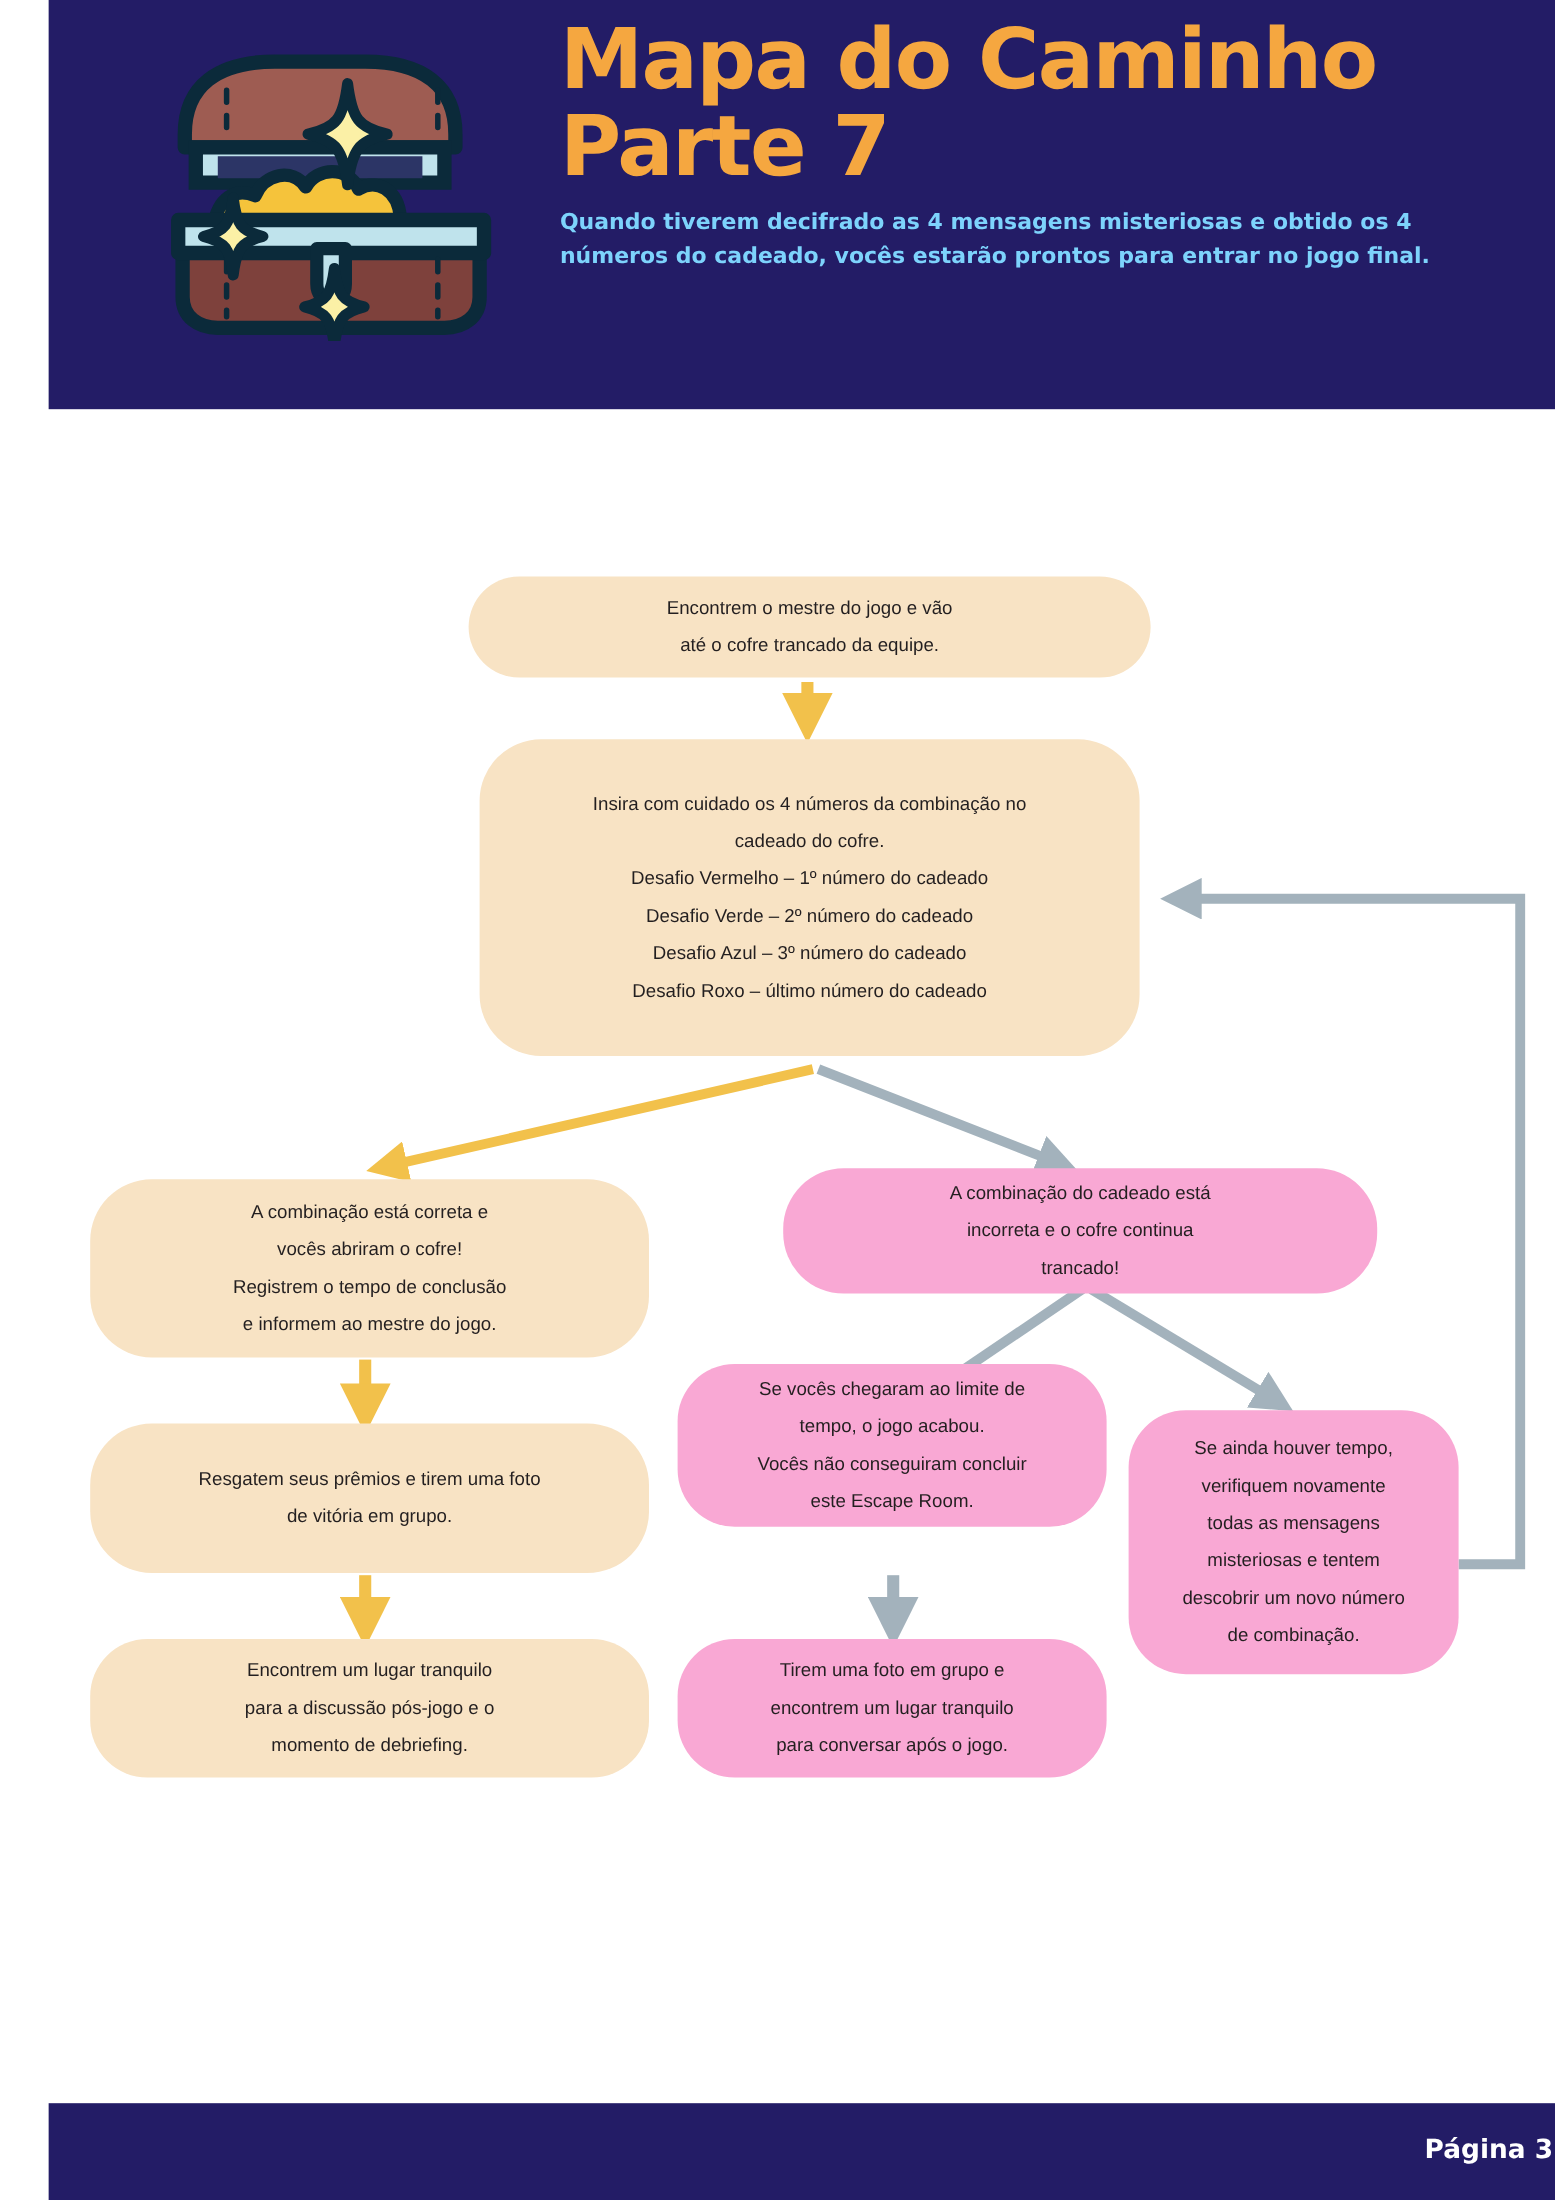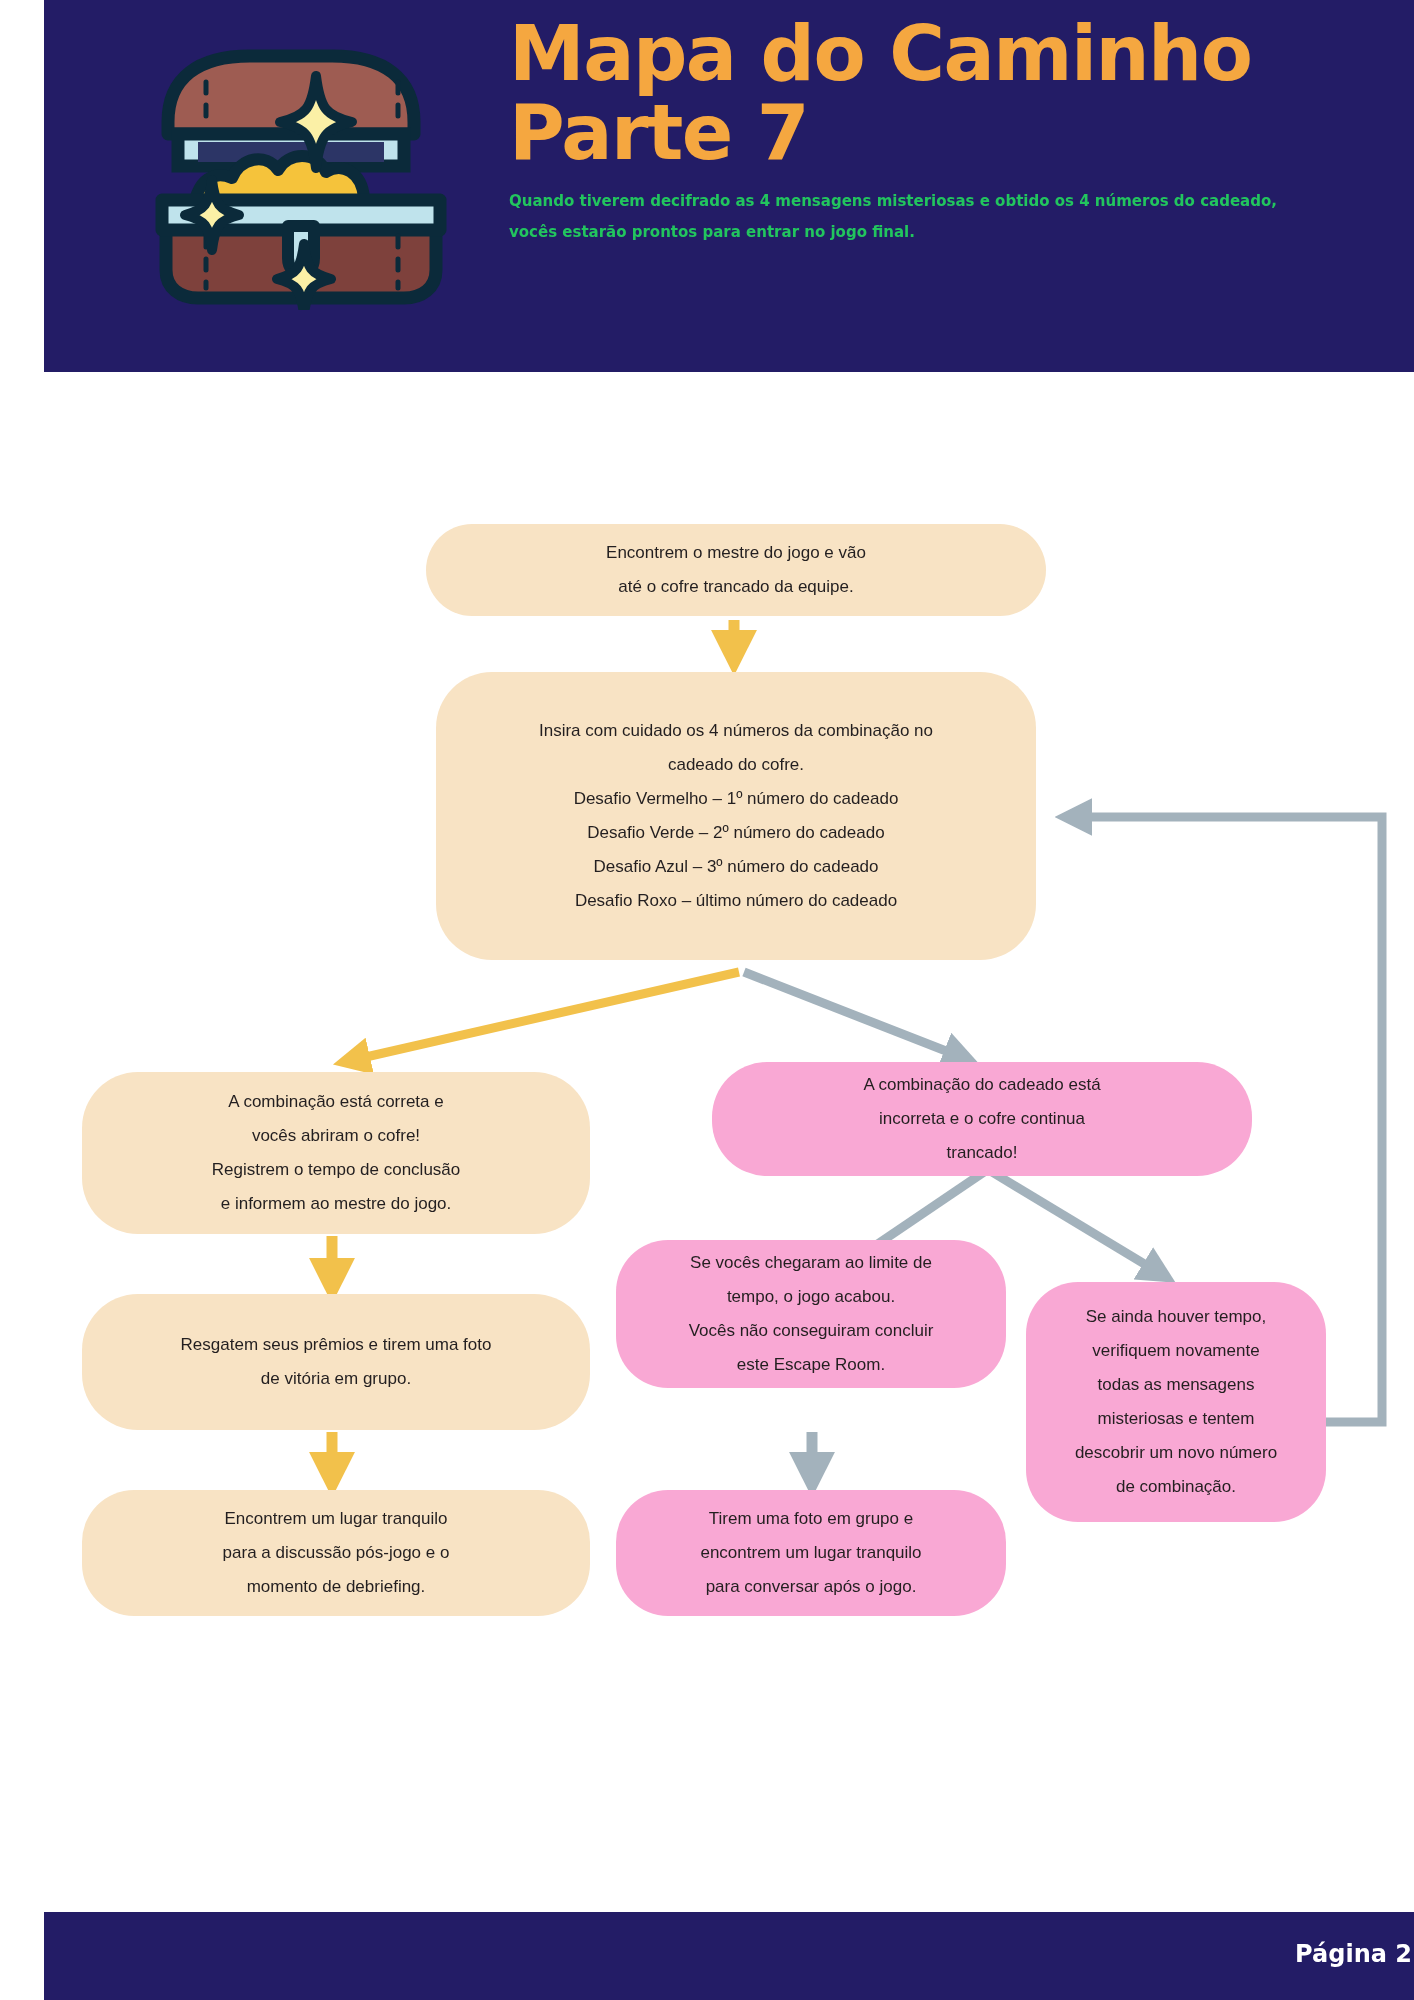--- a/index.html
+++ b/index.html
@@ -42,23 +42,23 @@
     font-size: 76px;
     line-height: 79px;
     letter-spacing: -1.5px;
     color: #F5A740;
     white-space: nowrap;
   }
   #subtitle {
     margin-top: 14px;
     font-family: "DejaVu Sans", sans-serif;
     font-weight: 700;
-    font-size: 15px;
+    font-size: 20px;
     line-height: 31px;
-    color: #22c55e;
+    color: #7dd3fc;
   }
 
   
   #flow {
     position: absolute;
     left: 0; top: 372px;
     width: 1414px;
     height: 1540px;
   }
   #flow-svg {
@@ -209,16 +209,16 @@
       <span>Encontrem um lugar tranquilo<br>para a discussão pós-jogo e o<br>momento de debriefing.</span>
     </div>
 
     <div class="node grey" style="left:572px; top:1118px; width:390px; height:126px; border-radius:52px;">
       <span>Tirem uma foto em grupo e<br>encontrem um lugar tranquilo<br>para conversar após o jogo.</span>
     </div>
 
   </div>
 
   <div id="footer">
-    <div id="page-number">Página 2</div>
+    <div id="page-number">Página 3</div>
   </div>
 
 </div>
 
 </body></html>

